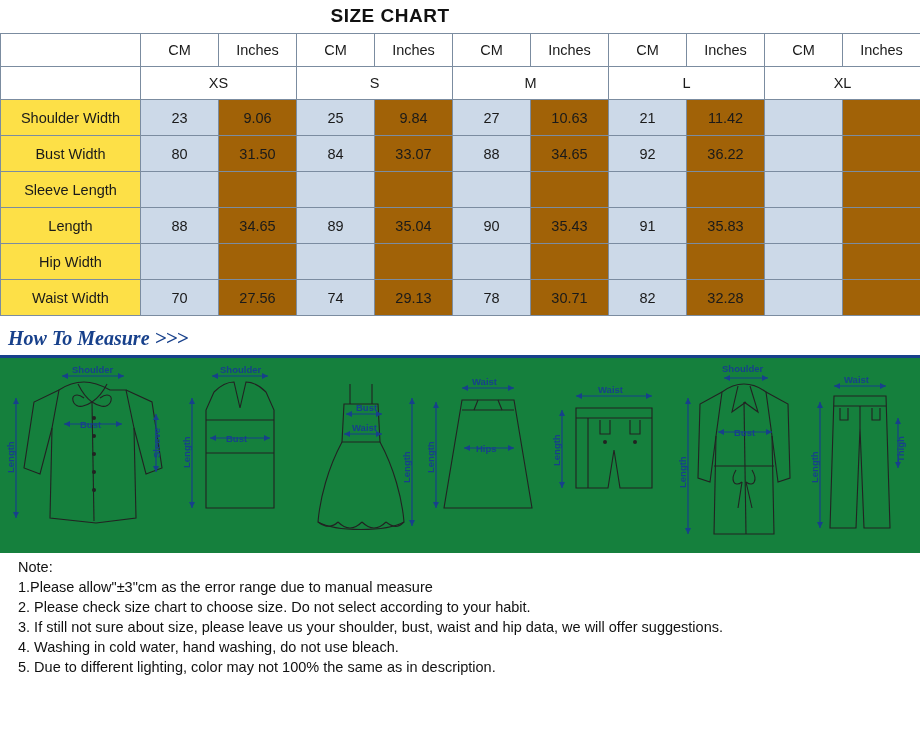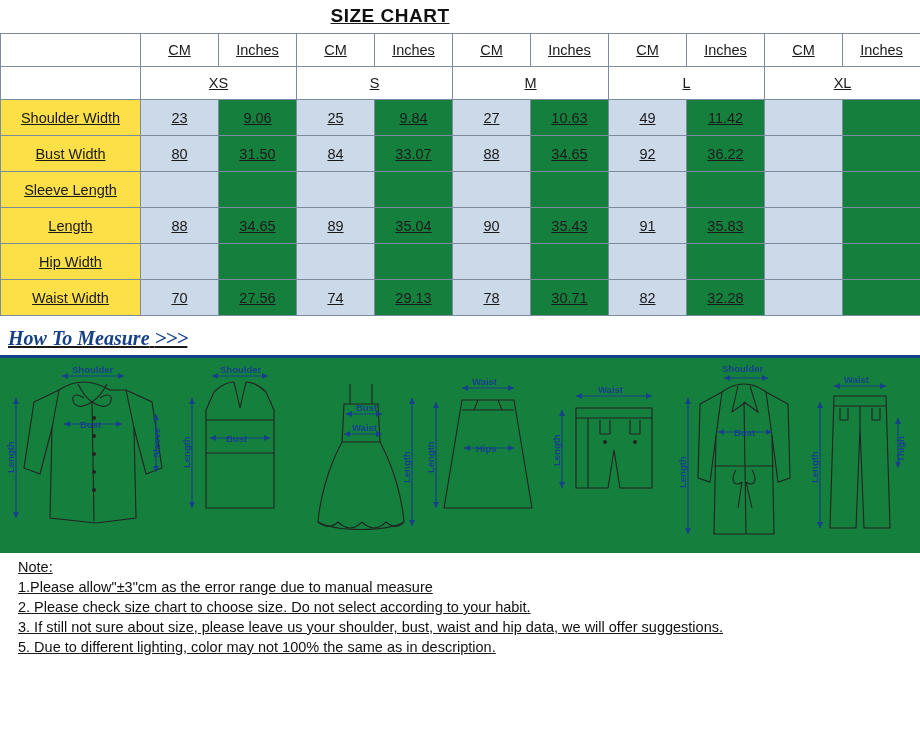--- a/index.html
+++ b/index.html
@@ -12,21 +12,20 @@
     background: #ffffff;
     font-family: "Liberation Sans", sans-serif;
     color: #1a1a1a;
     overflow: hidden;
   }
   .page {
     width: 780px;
     height: 751px;
     position: relative;
     box-sizing: border-box;
-    text-decoration: underline;
   }
 
   
   .chart-title {
     text-align: center;
     font-size: 19px;
     font-weight: bold;
     letter-spacing: 0.5px;
     padding: 5px 0 6px 0;
     color: #111;
@@ -66,21 +65,21 @@
     background: #ffffff;
     height: 30px;
   }
   td.blank-corner {
     background: #ffffff;
   }
   td.shaded {
     background: #ccd9e8;
   }
   td.plain {
-    background: #15803d;
+    background: #a16207;
   }
   .row-h { height: 36px; }
 
   
   .howto {
     margin-top: 6px;
     padding: 4px 0 2px 8px;
     font-size: 20px;
     font-weight: bold;
     font-style: italic;
@@ -164,21 +163,21 @@
       </tr>
 
       <tr class="row-h">
         <td class="label-cell">Shoulder Width</td>
         <td class="shaded">23</td>
         <td class="plain">9.06</td>
         <td class="shaded">25</td>
         <td class="plain">9.84</td>
         <td class="shaded">27</td>
         <td class="plain">10.63</td>
-        <td class="shaded">49</td>
+        <td class="shaded">21</td>
         <td class="plain">11.42</td>
         <td class="shaded"></td>
         <td class="plain"></td>
       </tr>
 
       <tr class="row-h">
         <td class="label-cell">Bust Width</td>
         <td class="shaded">80</td>
         <td class="plain">31.50</td>
         <td class="shaded">84</td>
@@ -461,16 +460,17 @@
         <text transform="translate(12,125) rotate(-90)">Length</text>
       </g>
     </svg>
   </div>
 
   <div class="notes">
     <div>Note:</div>
     <div>1.Please allow"±3"cm as the error range due to manual measure</div>
     <div>2. Please check size chart to choose size. Do not select according to your habit.</div>
     <div>3. If still not sure about size, please leave us your shoulder, bust, waist and hip data, we will offer suggestions.</div>
+    <div>4. Washing in cold water, hand washing, do not use bleach.</div>
     <div>5. Due to different lighting, color may not 100% the same as in description.</div>
   </div>
 
 </div>
 
 </body></html>

